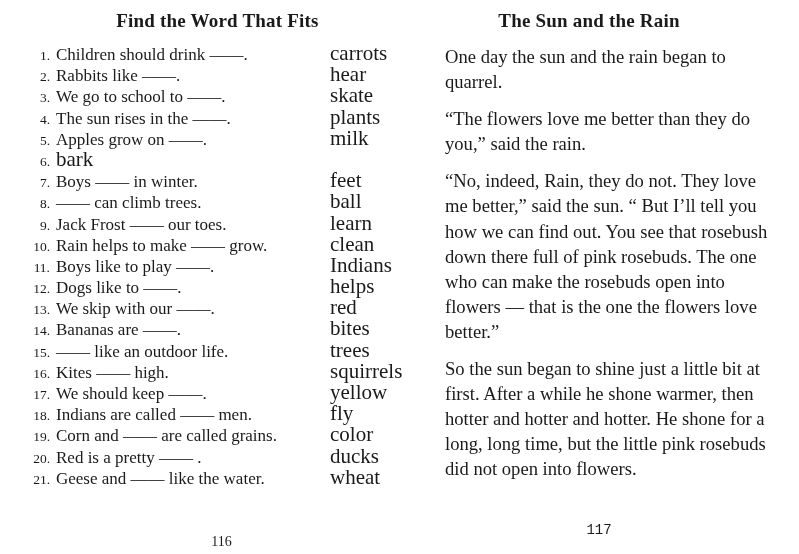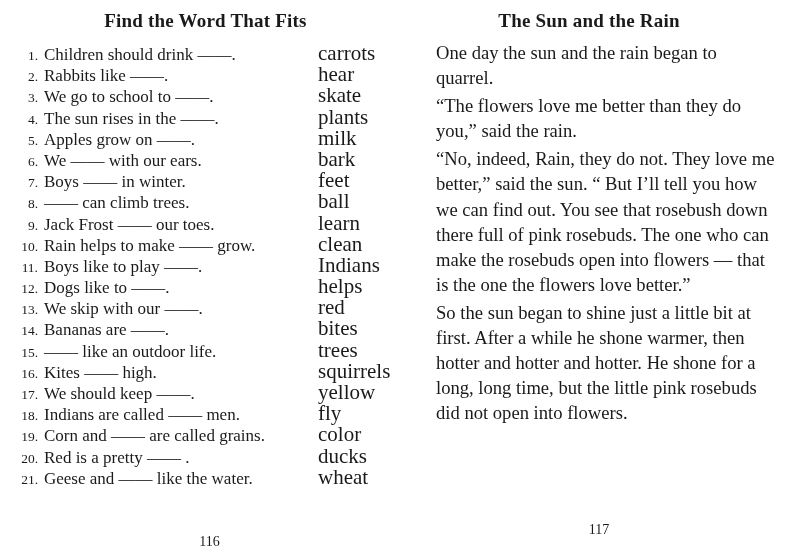--- a/index.html
+++ b/index.html
@@ -15,21 +15,21 @@
     overflow: hidden;
   }
   .page {
     position: relative;
     width: 799px;
     height: 554px;
   }
   
   .left-page {
     position: absolute;
-    left: 0;
+    left: 12px;
     top: 0;
     width: 399px;
     height: 496px;
   }
   .right-page {
     position: absolute;
     left: 399px;
     top: 0;
     width: 400px;
     height: 554px;
@@ -80,21 +80,21 @@
   }
   
   .prose {
     margin-top: 8px;
     margin-left: 8px;
     margin-right: 18px;
     font-size: 18.6px;
     line-height: 25.1px;
   }
   .prose p {
-    margin: 3px;
+    margin: 12px;
     text-indent: 0;
   }
   .prose .indent {
     padding-left: 26px;
   }
   .pagenum-left {
     position: absolute;
     left: 0;
     top: 522px;
     width: 399px;
@@ -103,20 +103,21 @@
     margin-left: 10px;
     margin-top: 12px;
   }
   .pagenum-right {
     position: absolute;
     left: 0;
     top: 522px;
     width: 400px;
     text-align: center;
     font-size: 14px;
+    font-family: Liberation Mono, monospace;
   }
 </style>
 </head>
 <body>
 
 <div class="page">
 
   <div class="left-page">
     <div class="title-left">Find the Word That Fits</div>
     <div class="exercise-list">
@@ -140,21 +141,20 @@
         <span class="ex-text">The sun rises in the ——.</span>
         <span class="ex-word">plants</span>
       </div>
       <div class="ex-row">
         <span class="ex-num">5.</span>
         <span class="ex-text">Apples grow on ——.</span>
         <span class="ex-word">milk</span>
       </div>
       <div class="ex-row">
         <span class="ex-num">6.</span>
-        <span class="ex-text">We —— with our ears.</span>
         <span class="ex-word">bark</span>
       </div>
       <div class="ex-row">
         <span class="ex-num">7.</span>
         <span class="ex-text">Boys —— in winter.</span>
         <span class="ex-word">feet</span>
       </div>
       <div class="ex-row">
         <span class="ex-num">8.</span>
         <span class="ex-text">—— can climb trees.</span>

